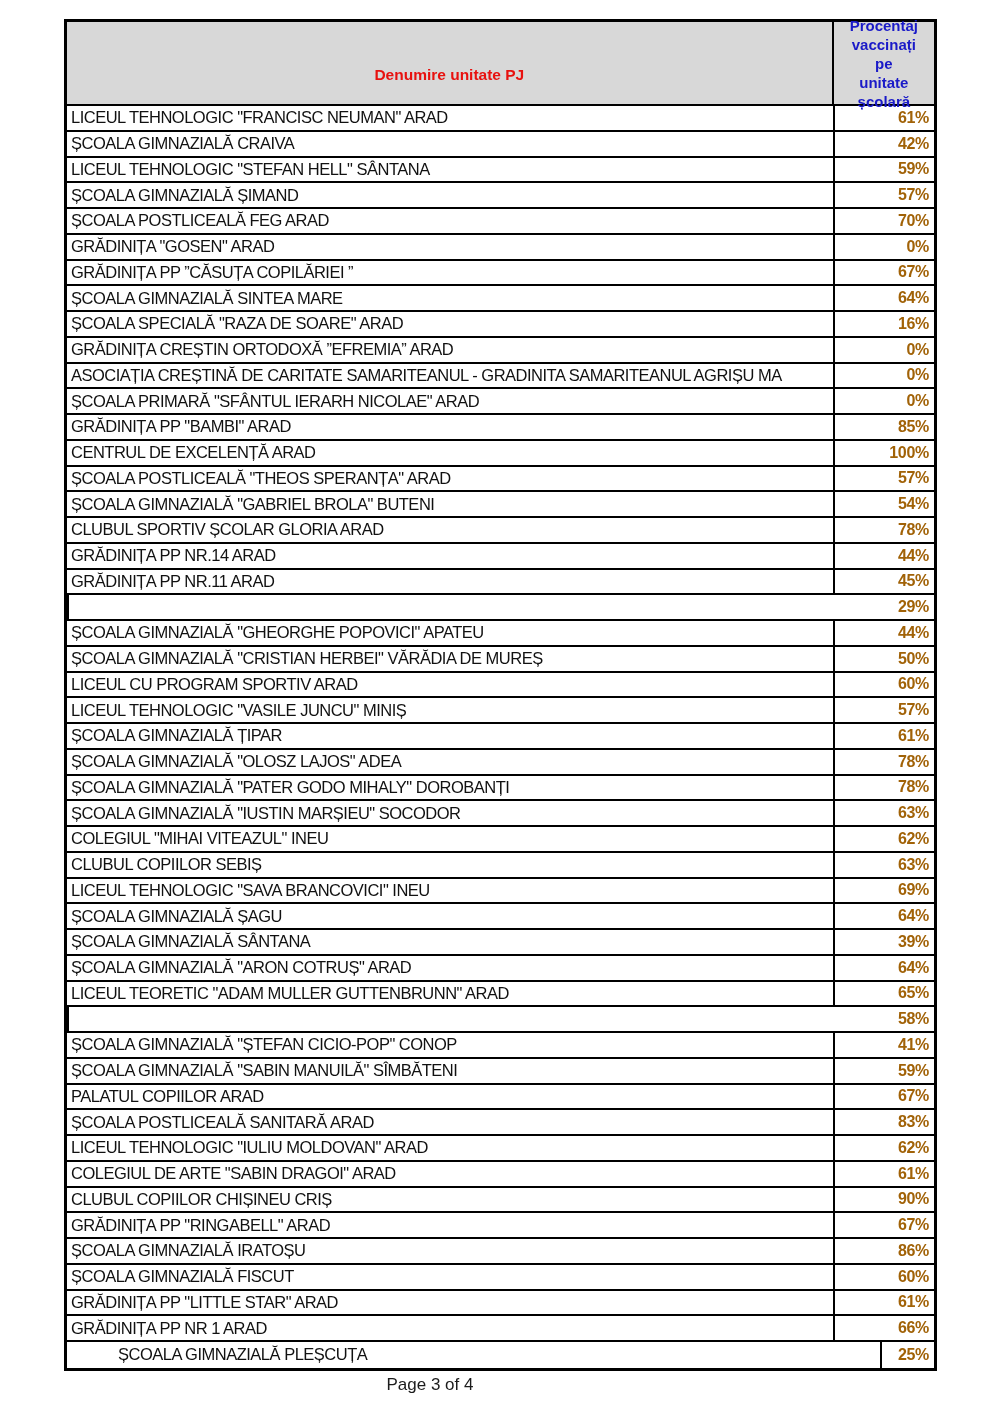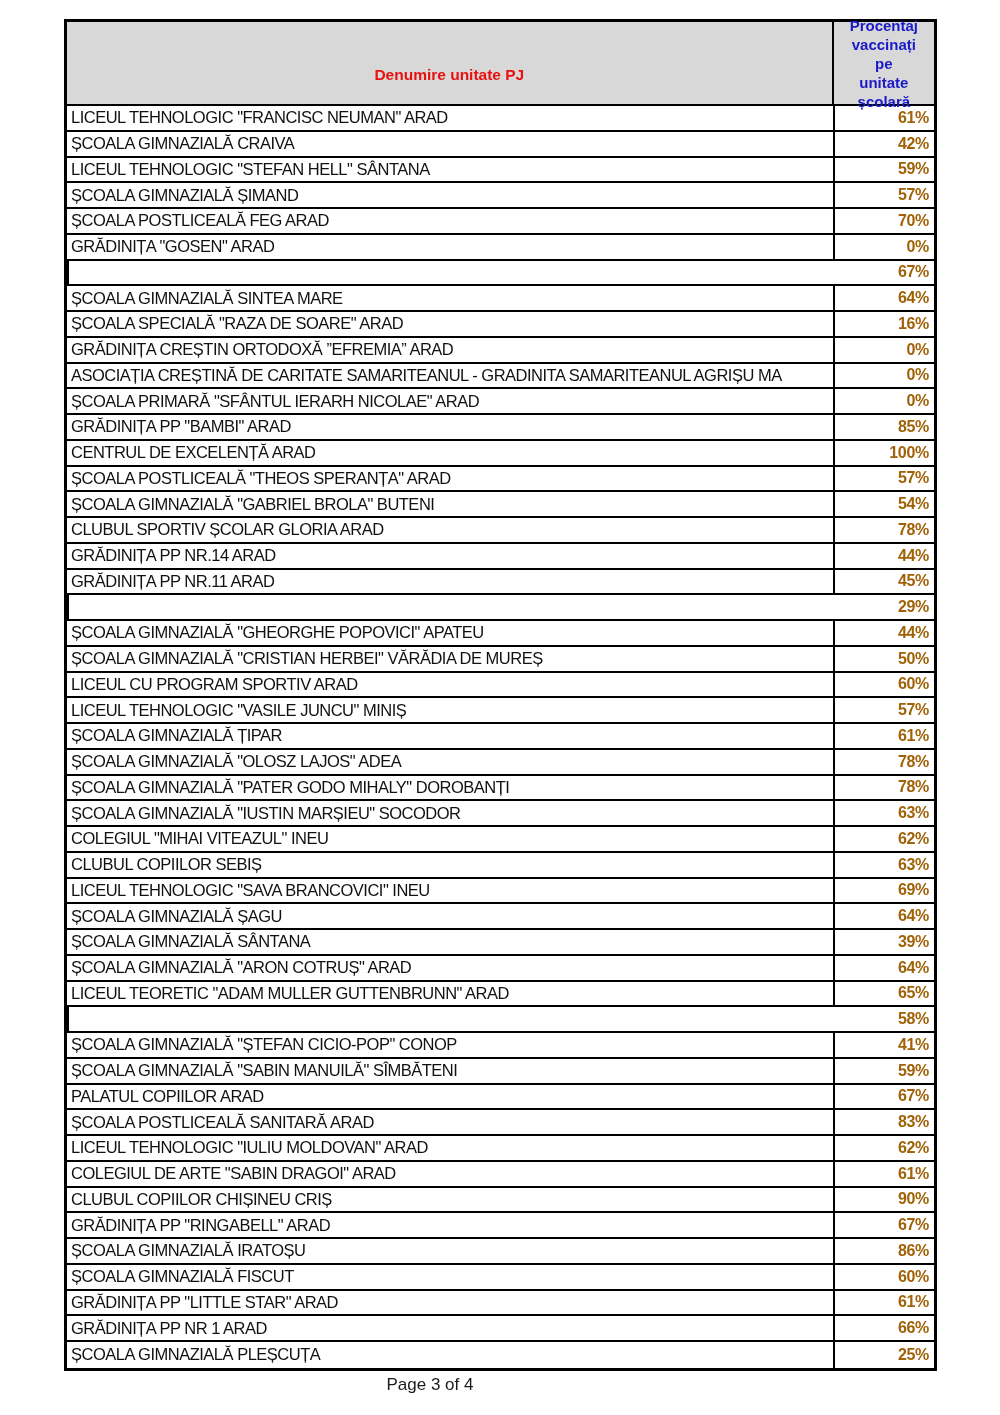--- a/index.html
+++ b/index.html
@@ -48,21 +48,21 @@
     font-size: 15px;
     line-height: 19px;
     padding: 0 16px;
   }
 
   .row {
     display: flex;
     height: 25.75px;
     border-bottom: 2px solid #000;
   }
-  .row:last-child { border-bottom: none; }
+  .row:last-child { border-bottom: none; padding-left: 47px; }
 
   .cell-name {
     width: 766px;
     display: flex;
     align-items: center;
     padding-left: 4px;
     font-size: 16.5px;
     letter-spacing: -0.5px;
     white-space: nowrap;
     overflow: hidden;
@@ -126,20 +126,21 @@
         <div class="cell-name">ȘCOALA POSTLICEALĂ FEG ARAD</div>
         <div class="cell-pct">70%</div>
       </div>
 
       <div class="row">
         <div class="cell-name">GRĂDINIȚA "GOSEN" ARAD</div>
         <div class="cell-pct">0%</div>
       </div>
 
       <div class="row">
+        <div class="cell-name">GRĂDINIȚA PP ”CĂSUȚA COPILĂRIEI ”</div>
         <div class="cell-pct">67%</div>
       </div>
 
       <div class="row">
         <div class="cell-name">ȘCOALA GIMNAZIALĂ SINTEA MARE</div>
         <div class="cell-pct">64%</div>
       </div>
 
       <div class="row">
         <div class="cell-name">ȘCOALA SPECIALĂ "RAZA DE SOARE" ARAD</div>

